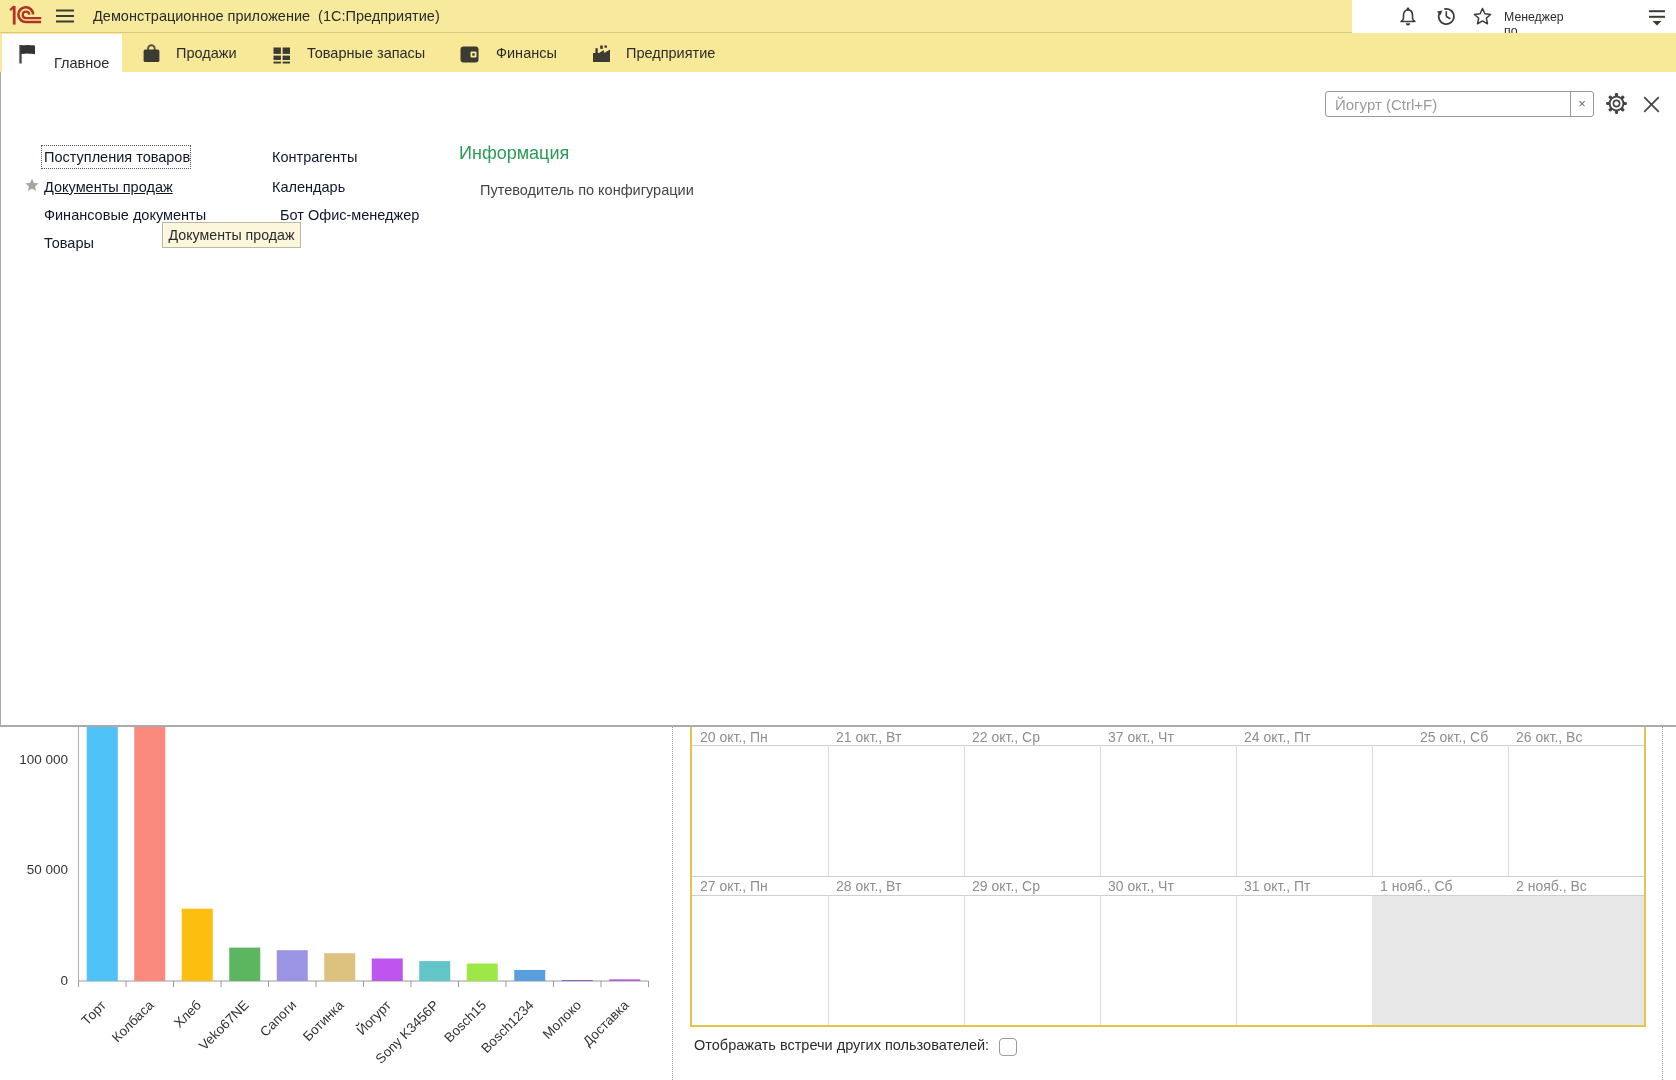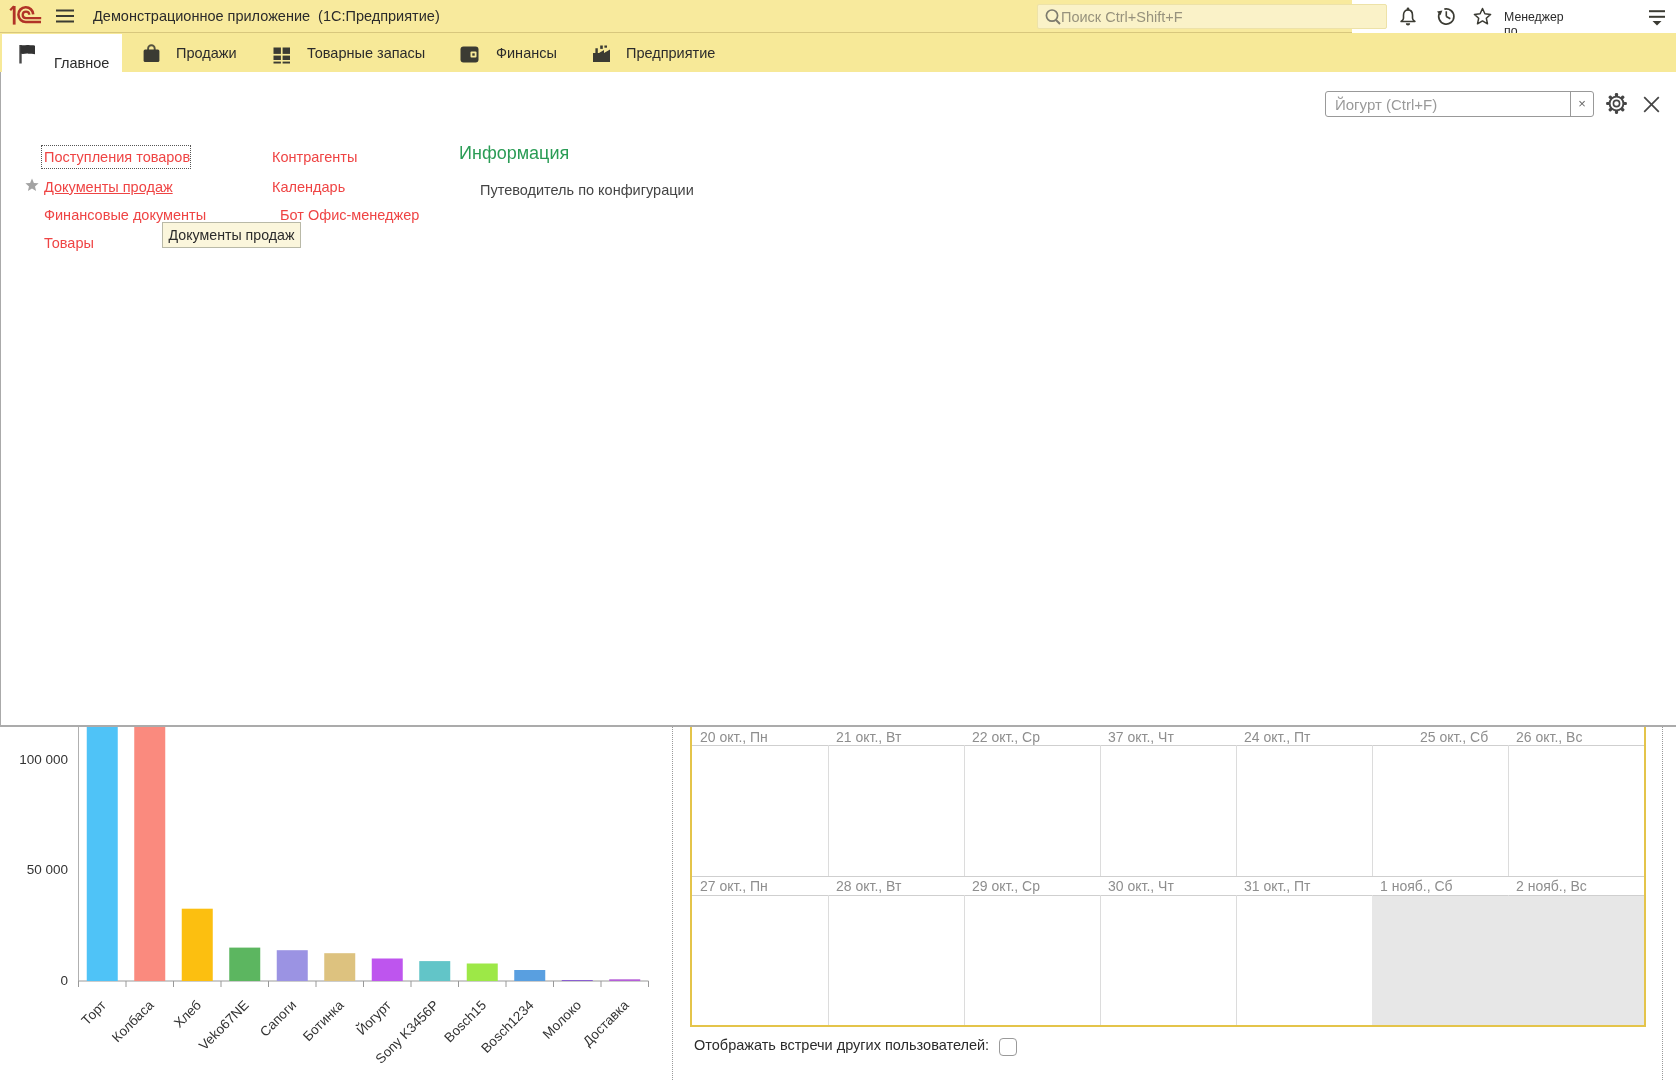--- a/index.html
+++ b/index.html
@@ -10,21 +10,21 @@
 
   
   #topbar { position:absolute; left:0; top:0; width:1352px; height:33px; background:#F8EA9D; border-bottom:1.4px solid #D8C77D; }
   #tabbar { position:absolute; left:0; top:33px; width:1676px; height:39px; background:#F7E998; }
   .tab-label { font-size:14.5px; color:#2b2b2b; }
   #activetab { position:absolute; left:2px; top:34px; width:120px; height:38px; background:#fff; }
 
   
   #panel { position:absolute; left:0; top:72px; width:1676px; height:655px; background:#fff;
            border-left:1px solid #aaa; border-bottom:2px solid #ababab; }
-  .mlink { position:absolute; font-size:14.5px; color:#ef4444; white-space:nowrap; }
+  .mlink { position:absolute; font-size:14.5px; color:#0f172a; white-space:nowrap; }
   .tooltip { position:absolute; left:162px; top:222px; width:139px; height:26px;
              background:#FBF6DC; border:1px solid #b9b9a7; font-size:14.2px; color:#2b2b2b;
              text-align:center; line-height:24px; }
 
   
   #psearch { position:absolute; left:1325px; top:91px; width:269px; height:26px;
              border:1px solid #999; border-radius:3px; background:#fff; }
   #psearch .ph { position:absolute; left:9px; top:4px; font-size:15px; color:#9a9a9a; }
   #psearch .xsec { position:absolute; right:0; top:0; width:23px; height:24px;
                    border-left:1px solid #999; color:#666; font-size:13px; text-align:center; line-height:24px; }
@@ -61,27 +61,20 @@
 
     <svg class="abs" style="left:56px; top:9px;" width="19" height="15" viewBox="0 0 19 15">
       <g stroke="#3b3b33" stroke-width="2">
         <path d="M0 1.5 H18"></path>
           <path d="M0 7 H18"></path>
           <path d="M0 12.5 H18"></path>
       </g>
     </svg>
     <div class="abs" style="left:93px; top:8px; font-size:14.5px; color:#2b2b2b;">Демонстрационное приложение&nbsp; (1С:Предприятие)</div>
 
-    <div class="abs" style="left:1037px; top:4px; width:350px; height:25px; background:#FAF2C8; border:1px solid #EDE2A8; border-radius:2px;">
-      <svg class="abs" style="left:6px; top:3px;" width="18" height="18" viewBox="0 0 18 18">
-        <circle cx="8" cy="7.6" r="5.6" fill="none" stroke="#7d7b6e" stroke-width="1.7"></circle>
-        <path d="M12 12 L16 16" stroke="#7d7b6e" stroke-width="1.9"></path>
-      </svg>
-      <div class="abs" style="left:23px; top:4px; font-size:14.5px; color:#97927d;">Поиск Ctrl+Shift+F</div>
-    </div>
 
     <svg class="abs" style="left:1399px; top:7px;" width="18" height="19" viewBox="0 0 18 19">
       <circle cx="9" cy="2" r="1.4" fill="#3b3b33"></circle>
       <path d="M 9 2.9 C 6 2.9 4.5 5.3 4.5 8.2 L 4.5 11.2 C 4.5 12.7 3.5 13.6 2.1 14.5 L 15.9 14.5 C 14.5 13.6 13.5 12.7 13.5 11.2 L 13.5 8.2 C 13.5 5.3 12 2.9 9 2.9 Z" fill="none" stroke="#3b3b33" stroke-width="1.6" stroke-linejoin="round"></path>
       <path d="M 6.8 16.2 A 2.2 2.2 0 0 0 11.2 16.2 Z" fill="#3b3b33"></path>
     </svg>
 
     <svg class="abs" style="left:1436px; top:6px;" width="20" height="20" viewBox="0 0 20 20">
       <path d="M 8.33 3.16 A 7.6 7.6 0 1 1 3.72 6.70" fill="none" stroke="#3b3b33" stroke-width="1.7"></path>
       <path d="M 1.0 5.6 L 6.4 4.4 L 4.4 9.2 Z" fill="#3b3b33"></path>

